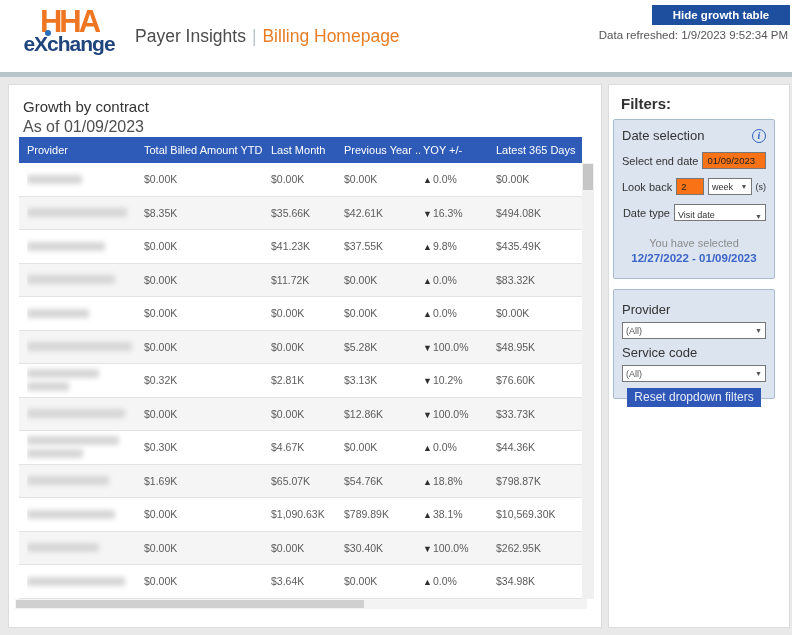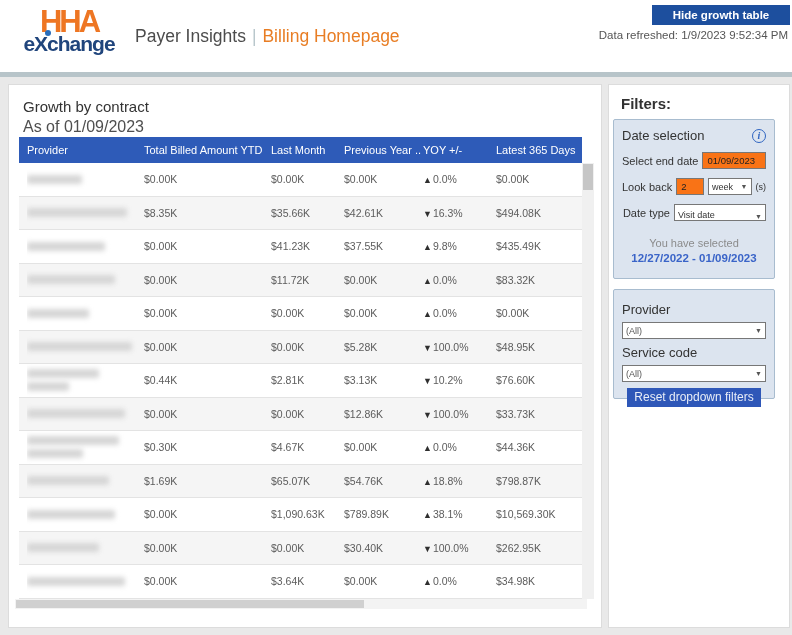--- a/index.html
+++ b/index.html
@@ -167,21 +167,21 @@
           <div class="cell">$0.00K</div>
           <div class="cell">$5.28K</div>
           <div class="cell"><span class="yoy-arrow">▼</span><span>100.0%</span></div>
           <div class="cell">$48.95K</div>
         </div>
         <div class="trow">
           <div class="cell provider">
             <div class="blurbar" style="width: 72px;"></div>
             <div class="blurbar" style="width: 42px;"></div>
           </div>
-          <div class="cell">$0.44K</div>
+          <div class="cell">$0.32K</div>
           <div class="cell">$2.81K</div>
           <div class="cell">$3.13K</div>
           <div class="cell"><span class="yoy-arrow">▼</span><span>10.2%</span></div>
           <div class="cell">$76.60K</div>
         </div>
         <div class="trow alt">
           <div class="cell provider">
             <div class="blurbar" style="width: 98px;"></div>
           </div>
           <div class="cell">$0.00K</div>

